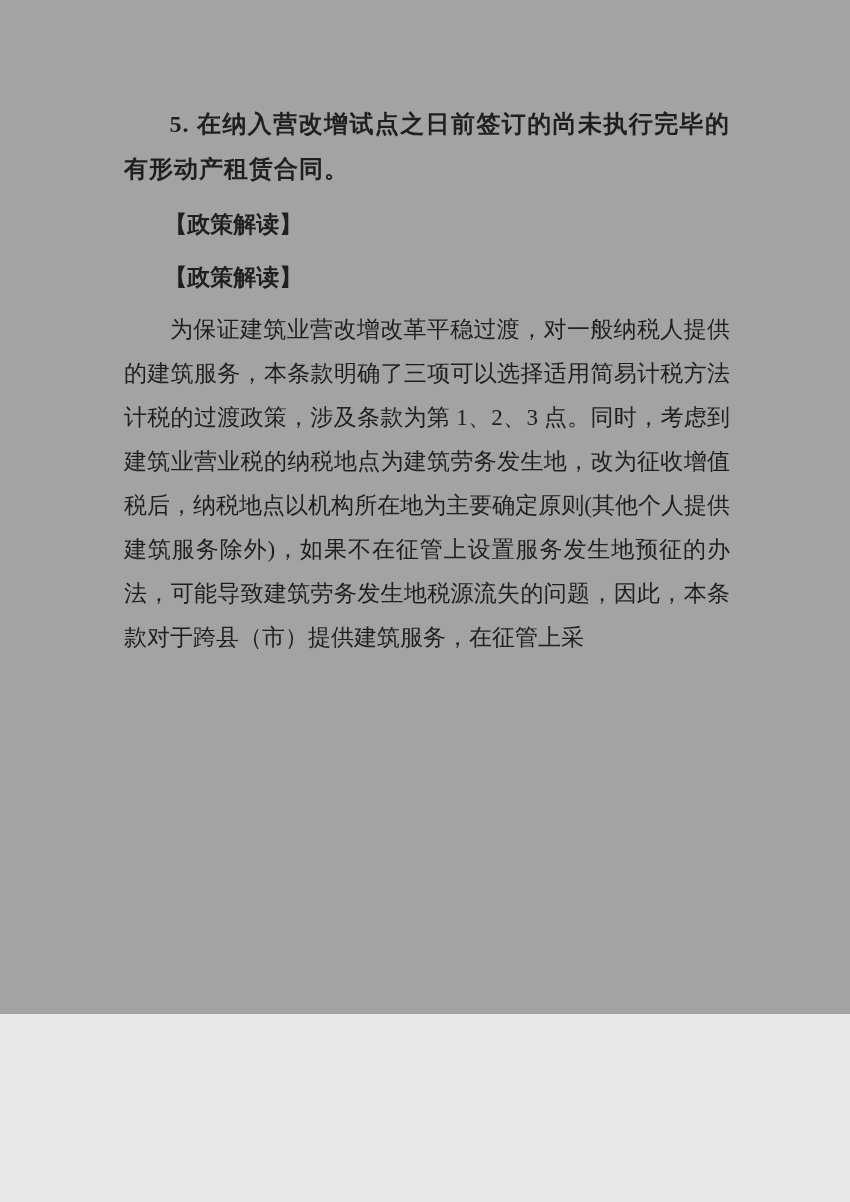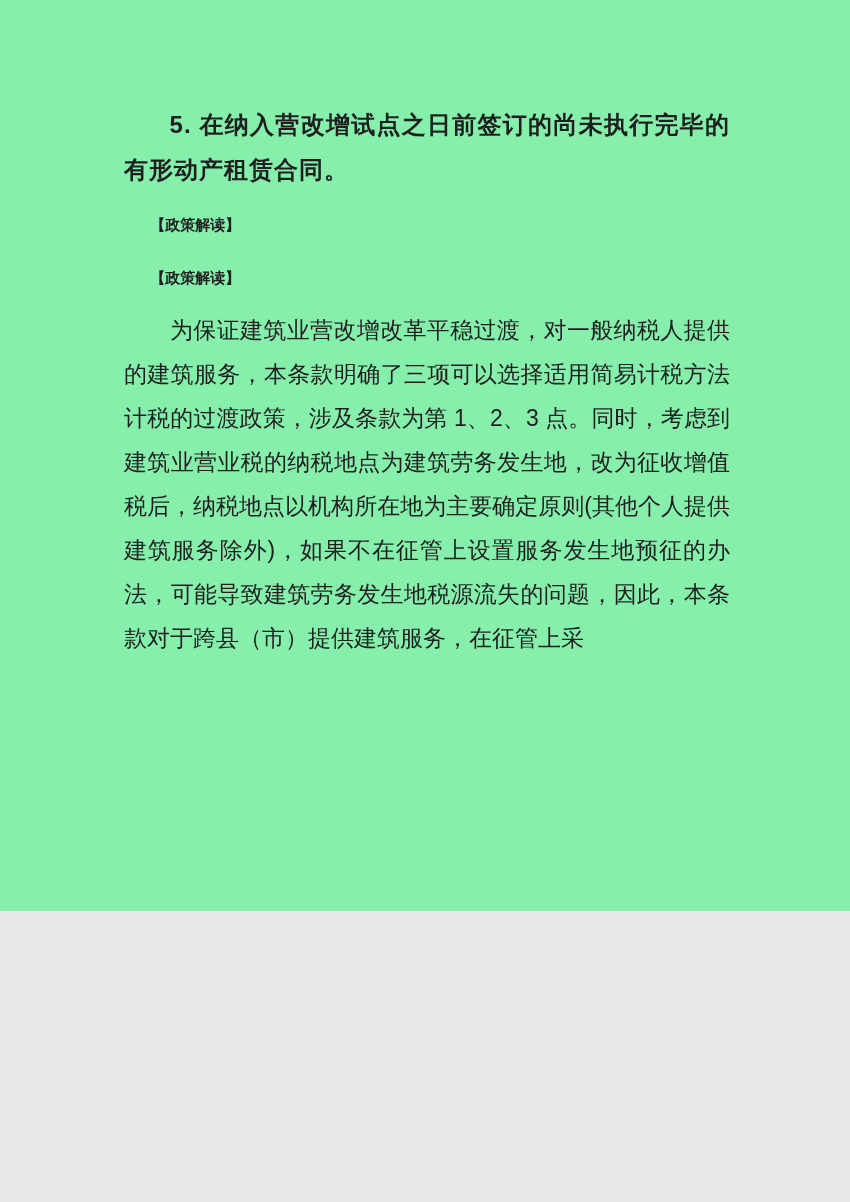--- a/index.html
+++ b/index.html
@@ -3,45 +3,45 @@
 <meta charset="utf-8">
 <style>
   html, body {
     margin: 0;
     padding: 0;
     background: #e8e8e8;
   }
   .page {
     position: relative;
     width: 850px;
-    height: 911px;
+    height: 1014px;
     margin: 0 auto;
-    background: #86efac;
+    background: #a3a3a3;
     overflow: hidden;
-    font-family: Liberation Sans, sans-serif;
+    font-family: Liberation Serif, serif;
     color: #1f1f1f;
   }
   .content {
     position: absolute;
     top: 102px;
     left: 124px;
     width: 606px;
   }
   .item-heading {
     margin: 0 0 10px 0;
     font-size: 24px;
     font-weight: 700;
     line-height: 45px;
     text-indent: 1.9em;
     text-align: justify;
     letter-spacing: 1px;
   }
   .reading-label {
     margin: 0 0 8px 0;
-    font-size: 15px;
+    font-size: 23px;
     font-weight: 700;
     line-height: 45px;
     text-indent: 1.75em;
   }
   .body-paragraph {
     margin: 0;
     font-size: 23px;
     line-height: 44px;
     text-indent: 2em;
     text-align: justify;

